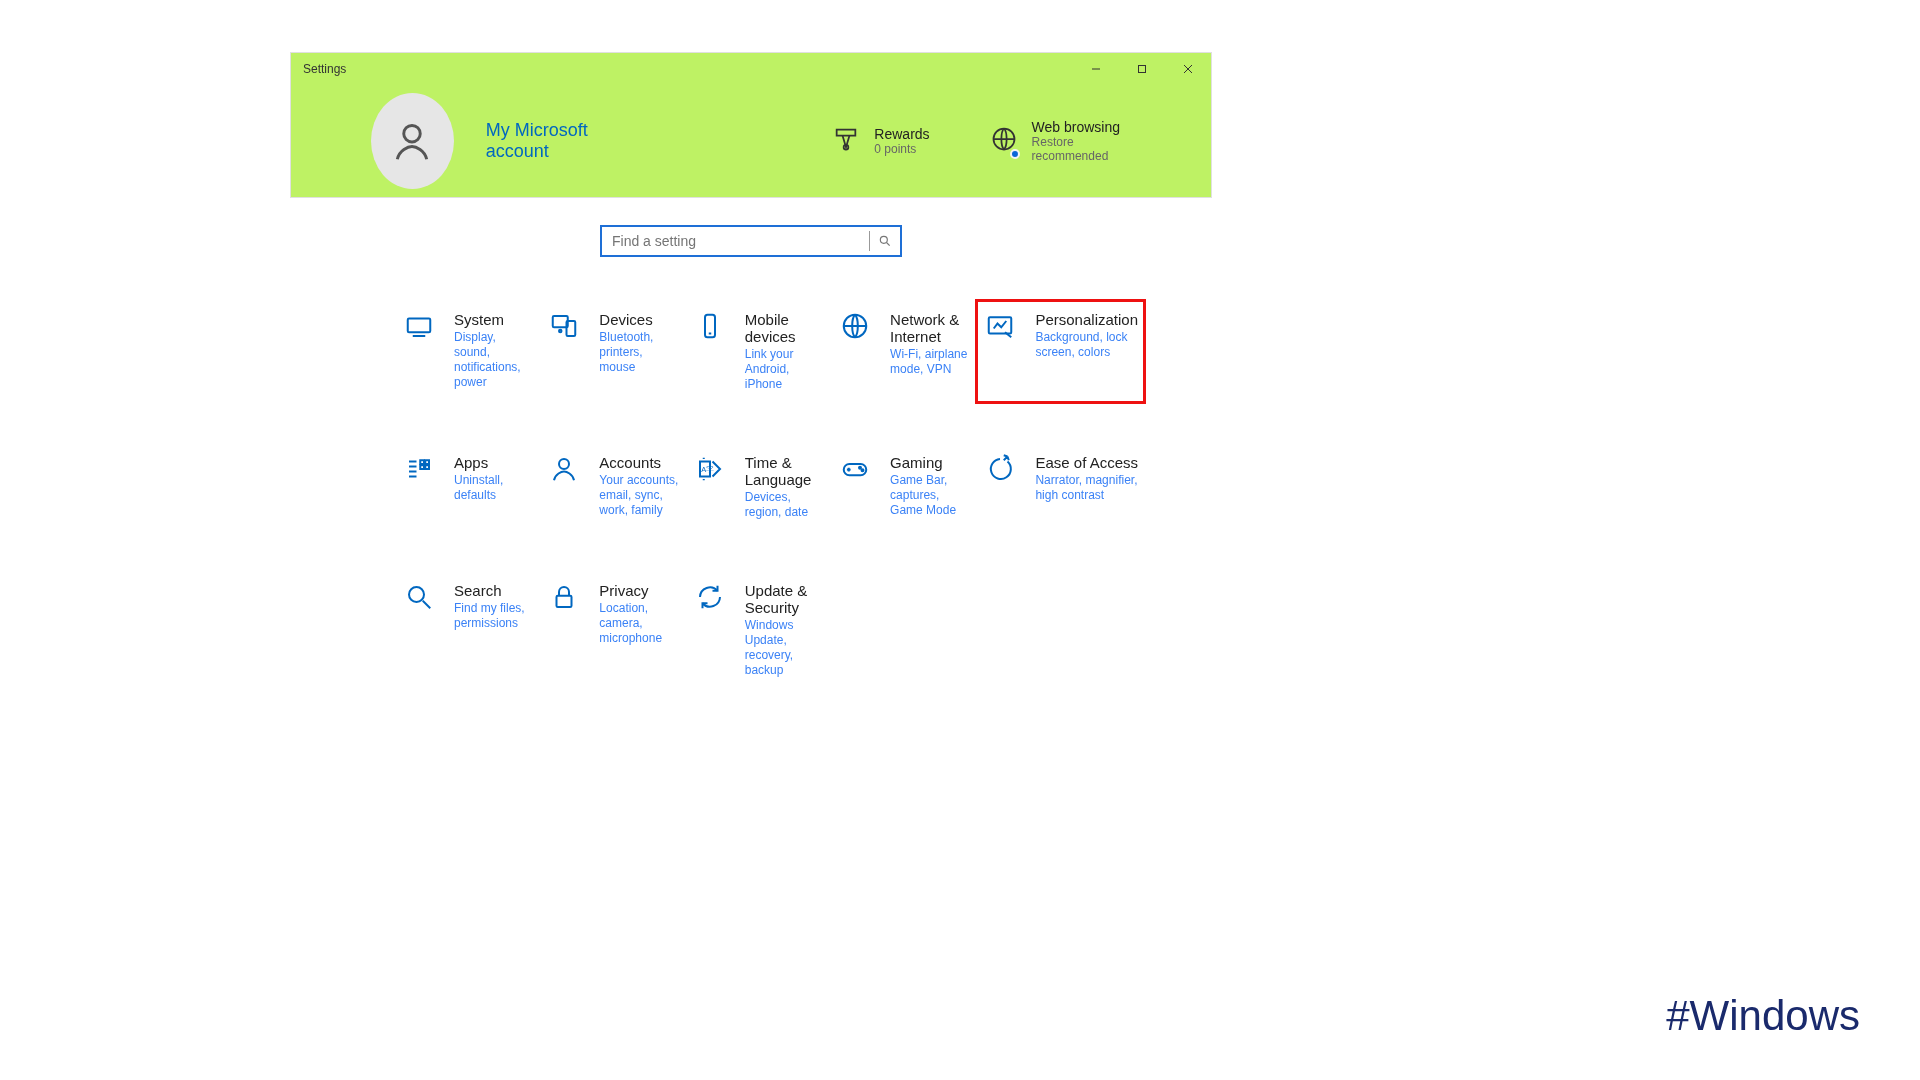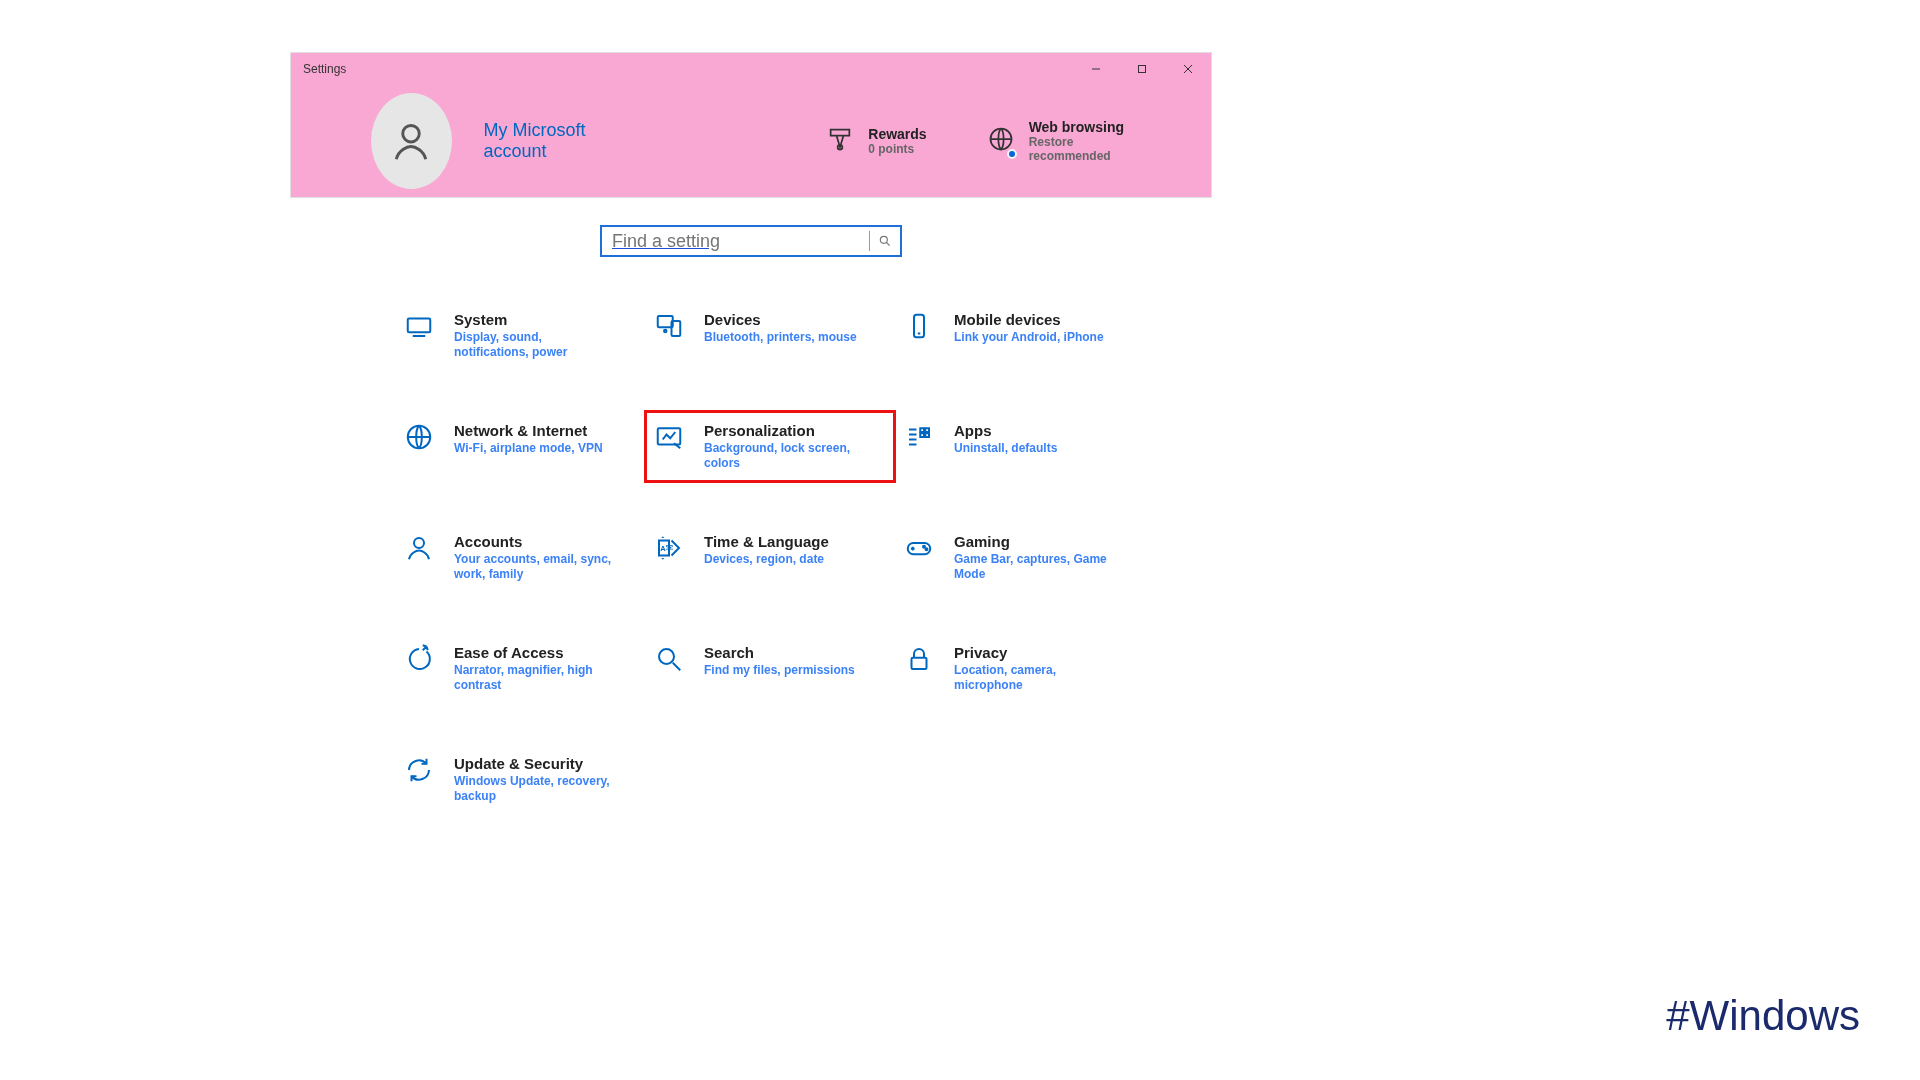--- a/index.html
+++ b/index.html
@@ -3,21 +3,21 @@
 <meta charset="utf-8">
 <style>
   * { box-sizing: border-box; margin: 0; padding: 0; font-family: "Segoe UI", Tahoma, sans-serif; }
   body { width: 1920px; height: 1080px; background: #fff; position: relative; overflow: hidden; }
 
   .window {
     position: absolute;
     left: 290px;
     top: 52px;
     width: 922px;
-    background: #f9a8d4;
+    background: #bef264;
     border: 1px solid #e0e0e0;
   }
 
   .titlebar {
     height: 32px;
     display: flex;
     align-items: center;
     padding: 0 10px;
     font-size: 12px;
     color: #333;
@@ -35,44 +35,44 @@
     padding: 0 80px 0 80px;
     gap: 20px;
   }
   .avatar {
     width: 96px; height: 96px; border-radius: 50%;
     background: #e6e6e6; display:flex; align-items:center; justify-content:center;
   }
   .avatar svg { width: 44px; height: 44px; }
   .account-link { color:#0067c0; font-size: 18px; margin-left: 12px; cursor:pointer; }
 
-  .hdr-tile { display:flex; align-items:center; gap:14px; margin-left:auto; cursor:pointer;font-weight:bold;}
+  .hdr-tile { display:flex; align-items:center; gap:14px; margin-left:auto; cursor:pointer;}
   .hdr-tile .t { font-size:14px; color:#222; }
   .hdr-tile .s { font-size:12px; color:#666; }
   .hdr-tile svg { width:28px; height:28px; }
 
   .content-bg {
     position:absolute; left:0; top:196px; width:1920px; bottom:0; background:#fff;
   }
 
   .searchwrap {
     position:absolute; left: 600px; top: 225px; width: 302px; height: 32px;
     border: 2px solid #1e6fd6;
     display:flex; align-items:center; background:#fff;
   }
   .searchwrap input {
-    flex:1; border:none; outline:none; font-size:18px; padding: 0 10px; color:#1d4ed8; background:transparent;text-decoration:underline;
+    flex:1; border:none; outline:none; font-size:14px; padding: 0 10px; color:#1d4ed8; background:transparent;
   }
   .searchwrap .sep { width:1px; height:20px; background:#999; }
   .search-icon { width:30px; display:flex; align-items:center; justify-content:center; cursor:pointer; }
   .search-icon svg { width:14px; height:14px; stroke:#777; }
 
   .grid {
     position:absolute; left: 400px; top: 305px; width: 740px;
-    display:grid; grid-template-columns: repeat(3, 1fr); column-gap: 10px; row-gap: 50px; font-weight: bold;
+    display:grid; grid-template-columns: repeat(5, 1fr); column-gap: 10px; row-gap: 50px;
   }
   .cat {
     display:flex; gap:18px; align-items:flex-start; cursor:pointer; padding:6px 2px;
   }
   .cat .icon { width:34px; height:34px; display:flex; align-items:flex-start; justify-content:center; flex-shrink:0;}
   .cat .icon svg { width:30px; height:30px; stroke:#0067c0; fill:none; stroke-width:1.6; }
   .cat .texts .title { font-size:15px; color:#222; margin-bottom:2px; }
   .cat .texts .desc { font-size:12px; color:#3b82f6; max-width:160px; line-height:1.25;}
 
   .highlight { outline: 3px solid #e11; outline-offset: 3px; }

